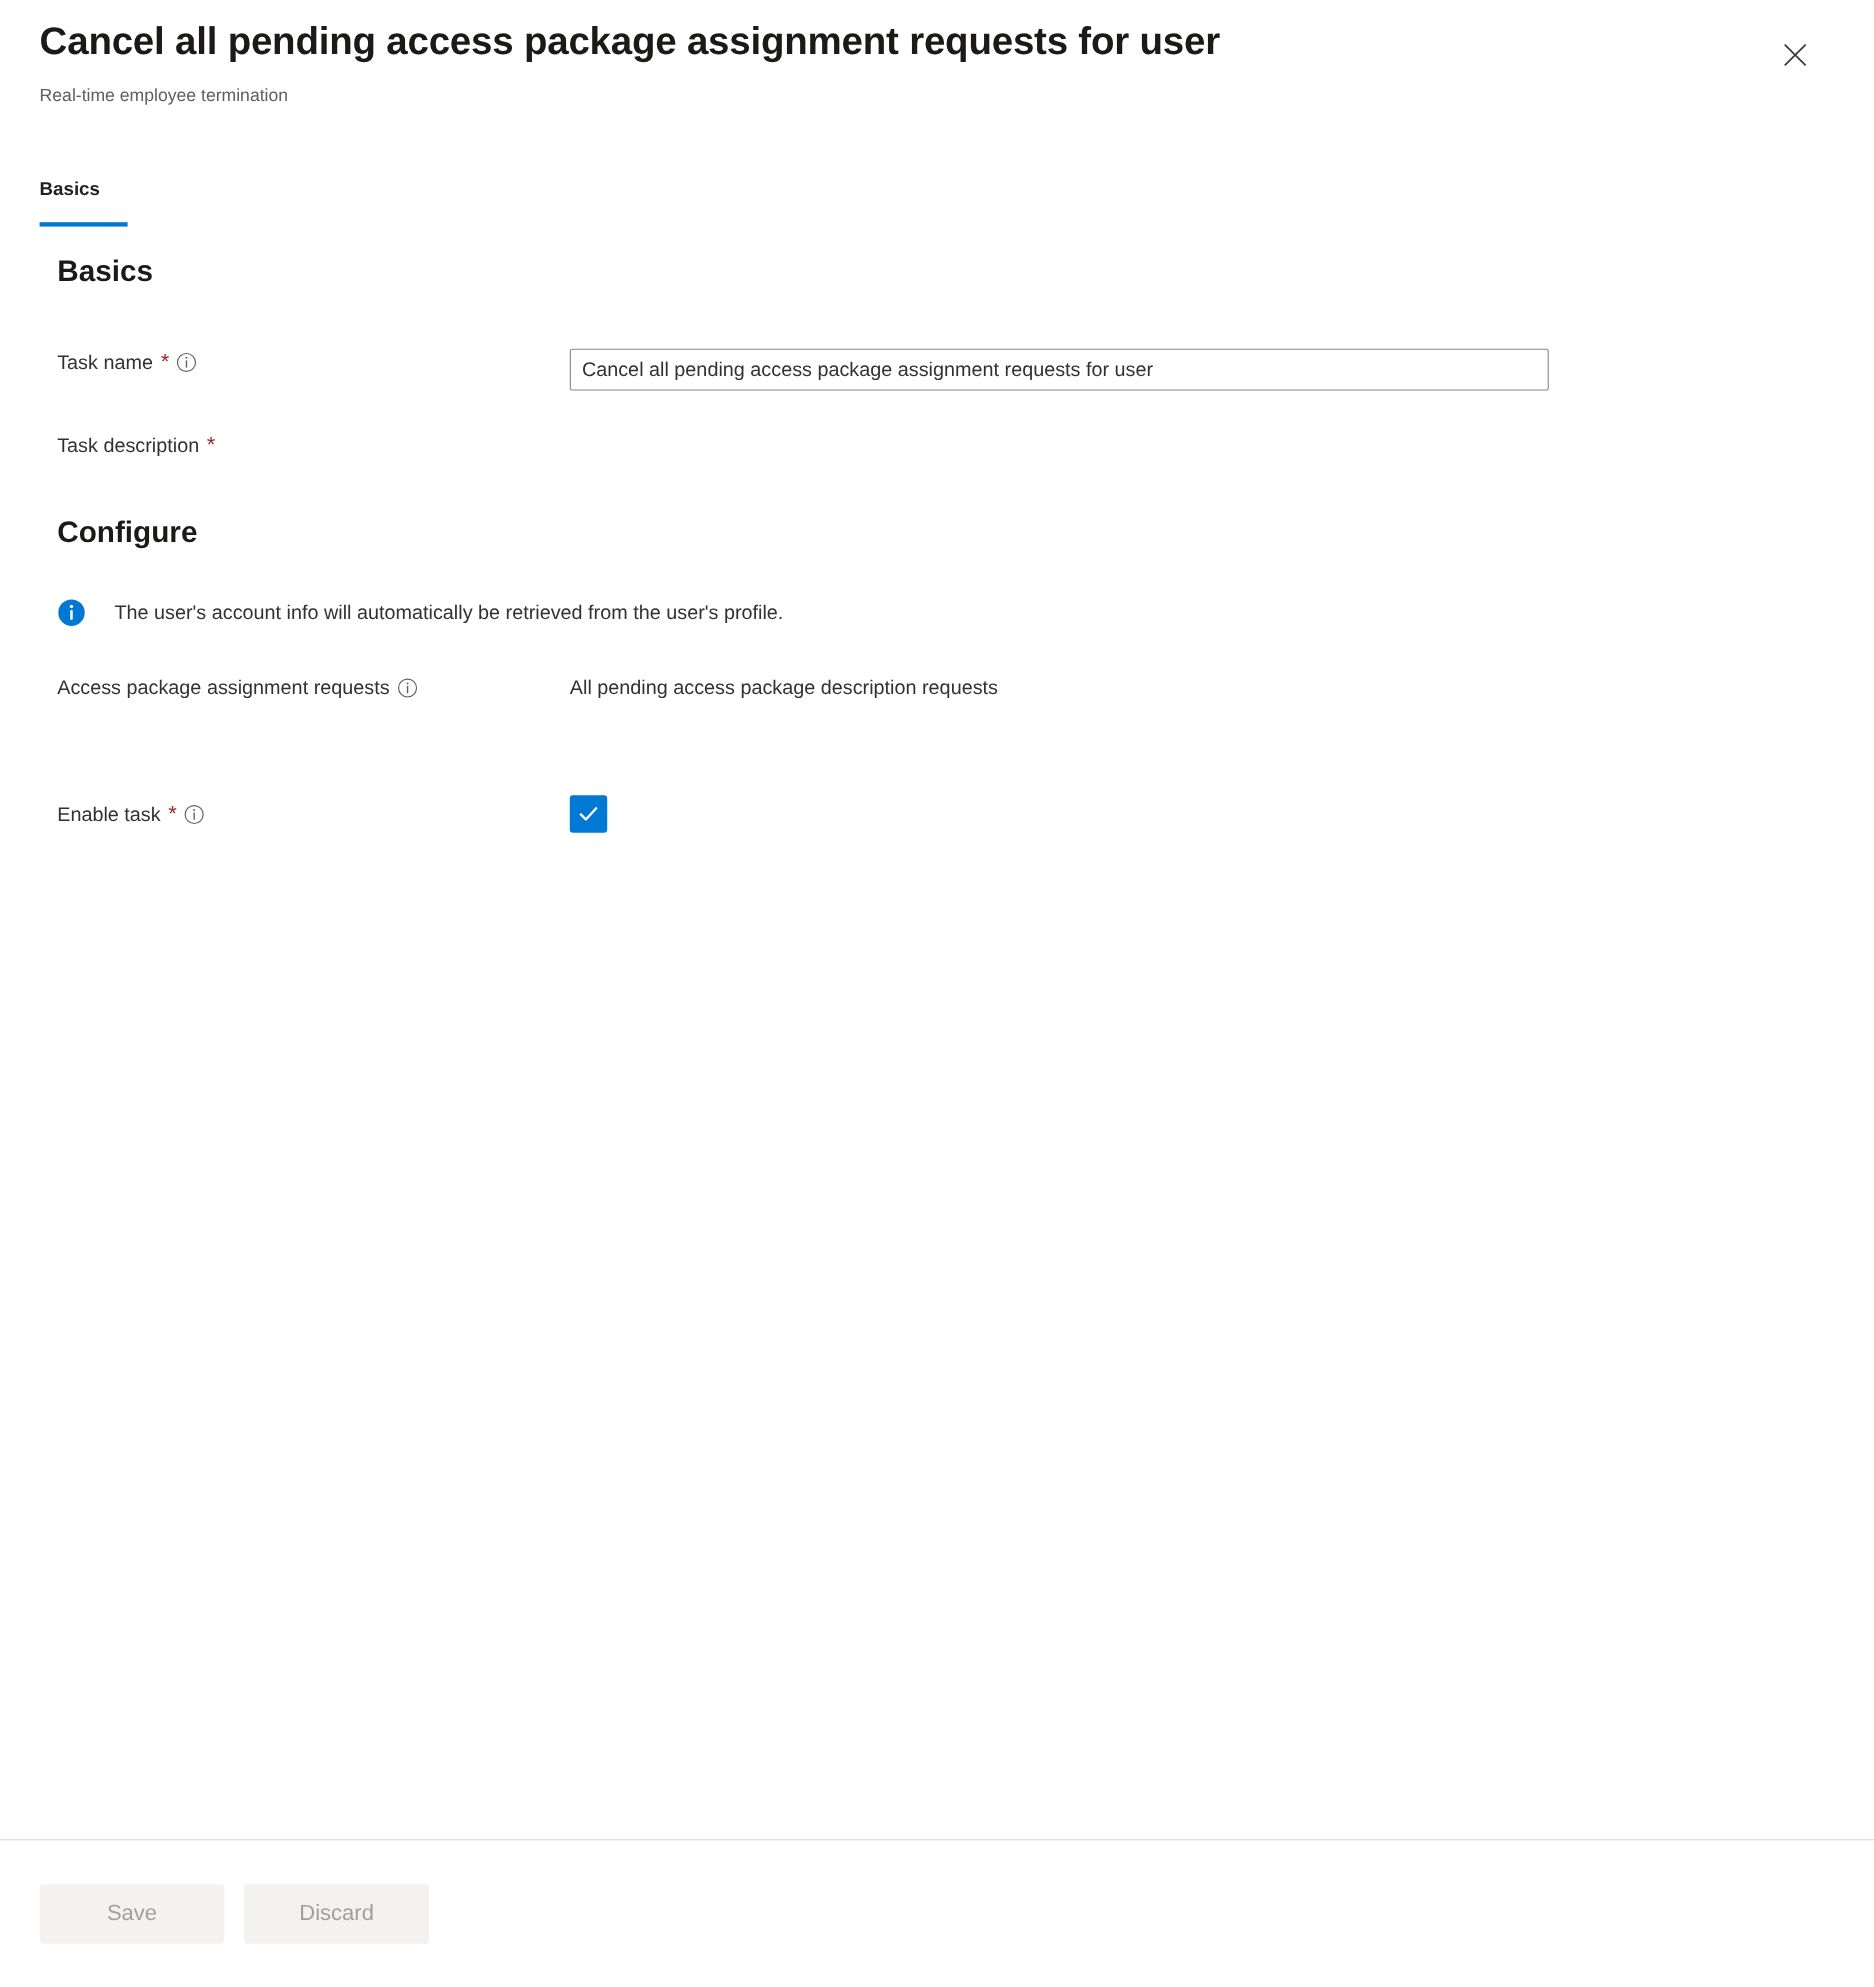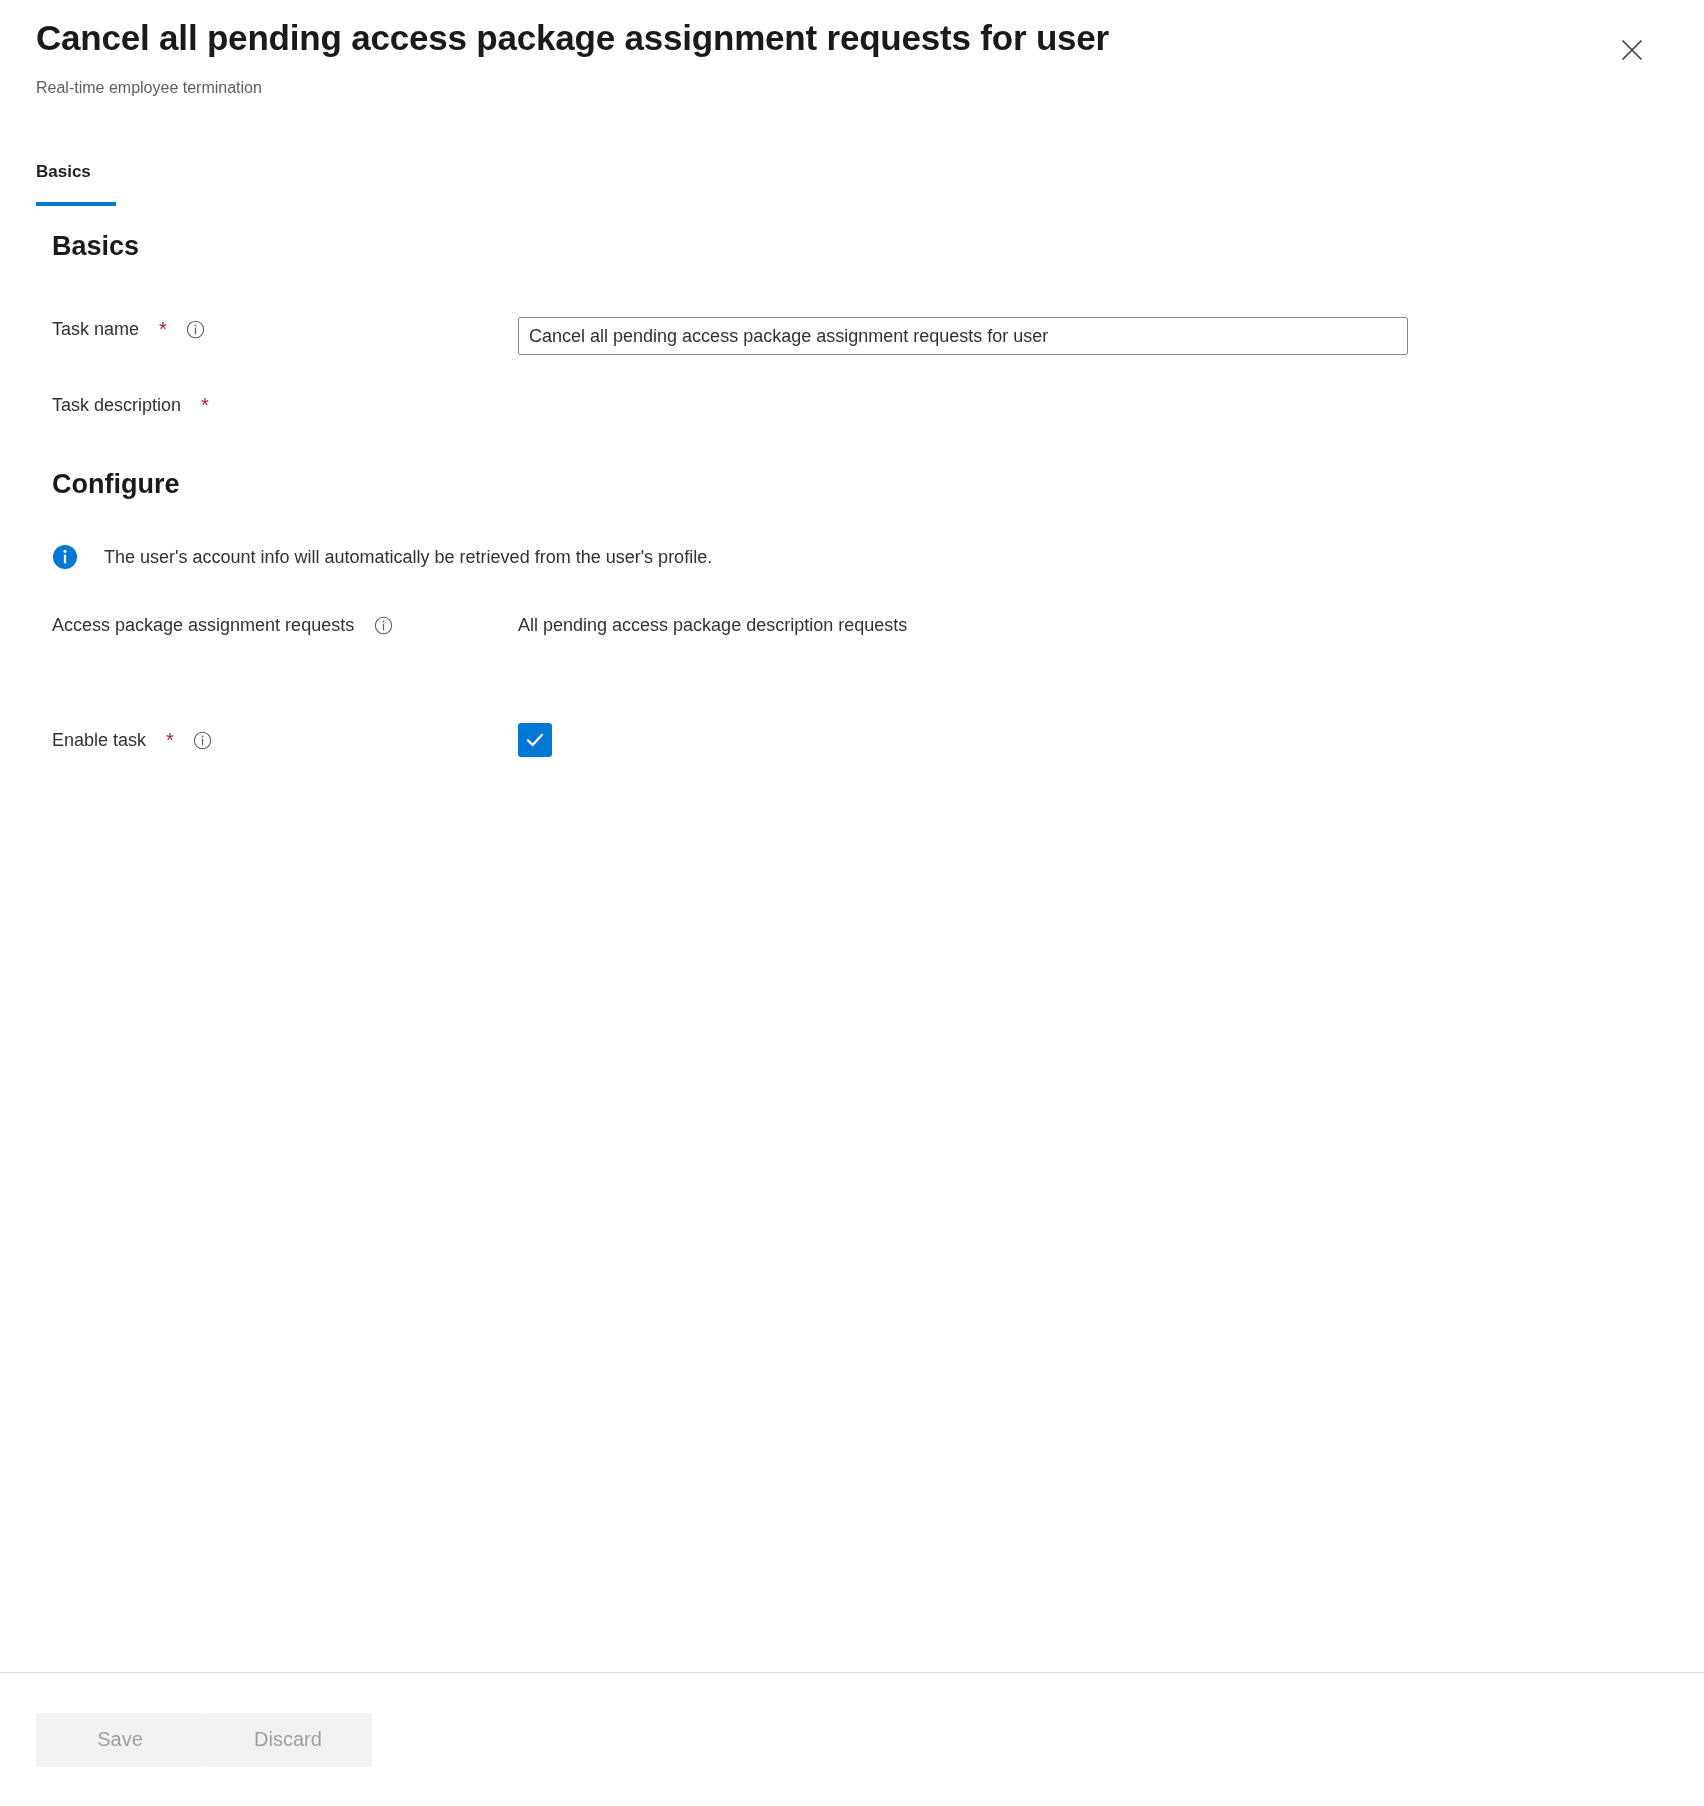--- a/index.html
+++ b/index.html
@@ -115,21 +115,21 @@
     padding-left: 52px;
   }
   .field-label {
     width: 466px;
     flex: 0 0 466px;
     font-size: 18px;
     line-height: 24px;
     color: #323130;
     display: flex;
     align-items: center;
-    gap: 19px;
+    gap: 6px;
     box-sizing: border-box;
     padding-right: 10px;
   }
   .req-star {
     color: #a4262c;
     font-size: 20px;
     line-height: 18px;
     margin-left: 1px;
   }
   .info-icon {
@@ -228,20 +228,21 @@
   }
   .footer {
     position: absolute;
     left: 0;
     top: 1673px;
     width: 1544px;
     height: 133px;
     display: flex;
     align-items: center;
     padding-left: 36px;
+    gap: 18px;
     box-sizing: border-box;
   }
   .footer-button {
     min-width: 168px;
     height: 54px;
     border: none;
     border-radius: 3px;
     background: #f3f2f1;
     color: #a19f9d;
     font-size: 20px;

